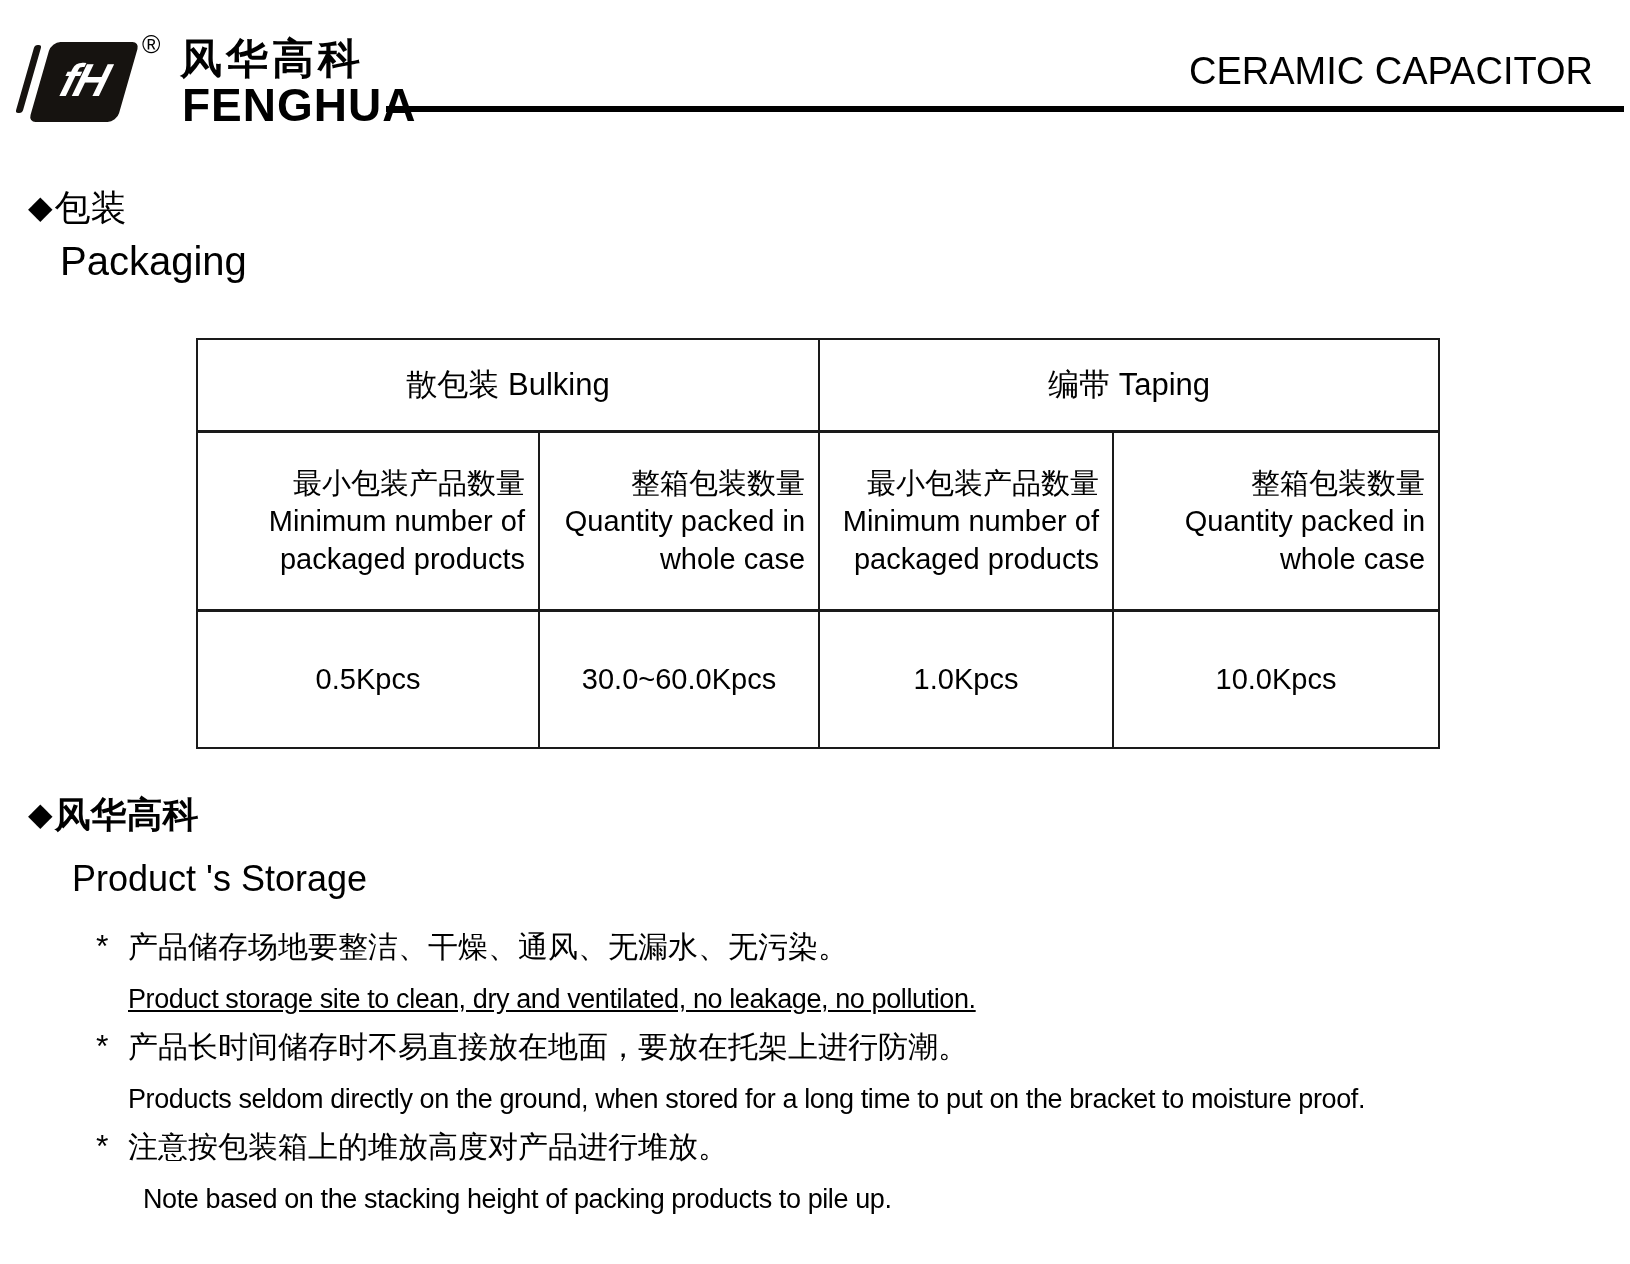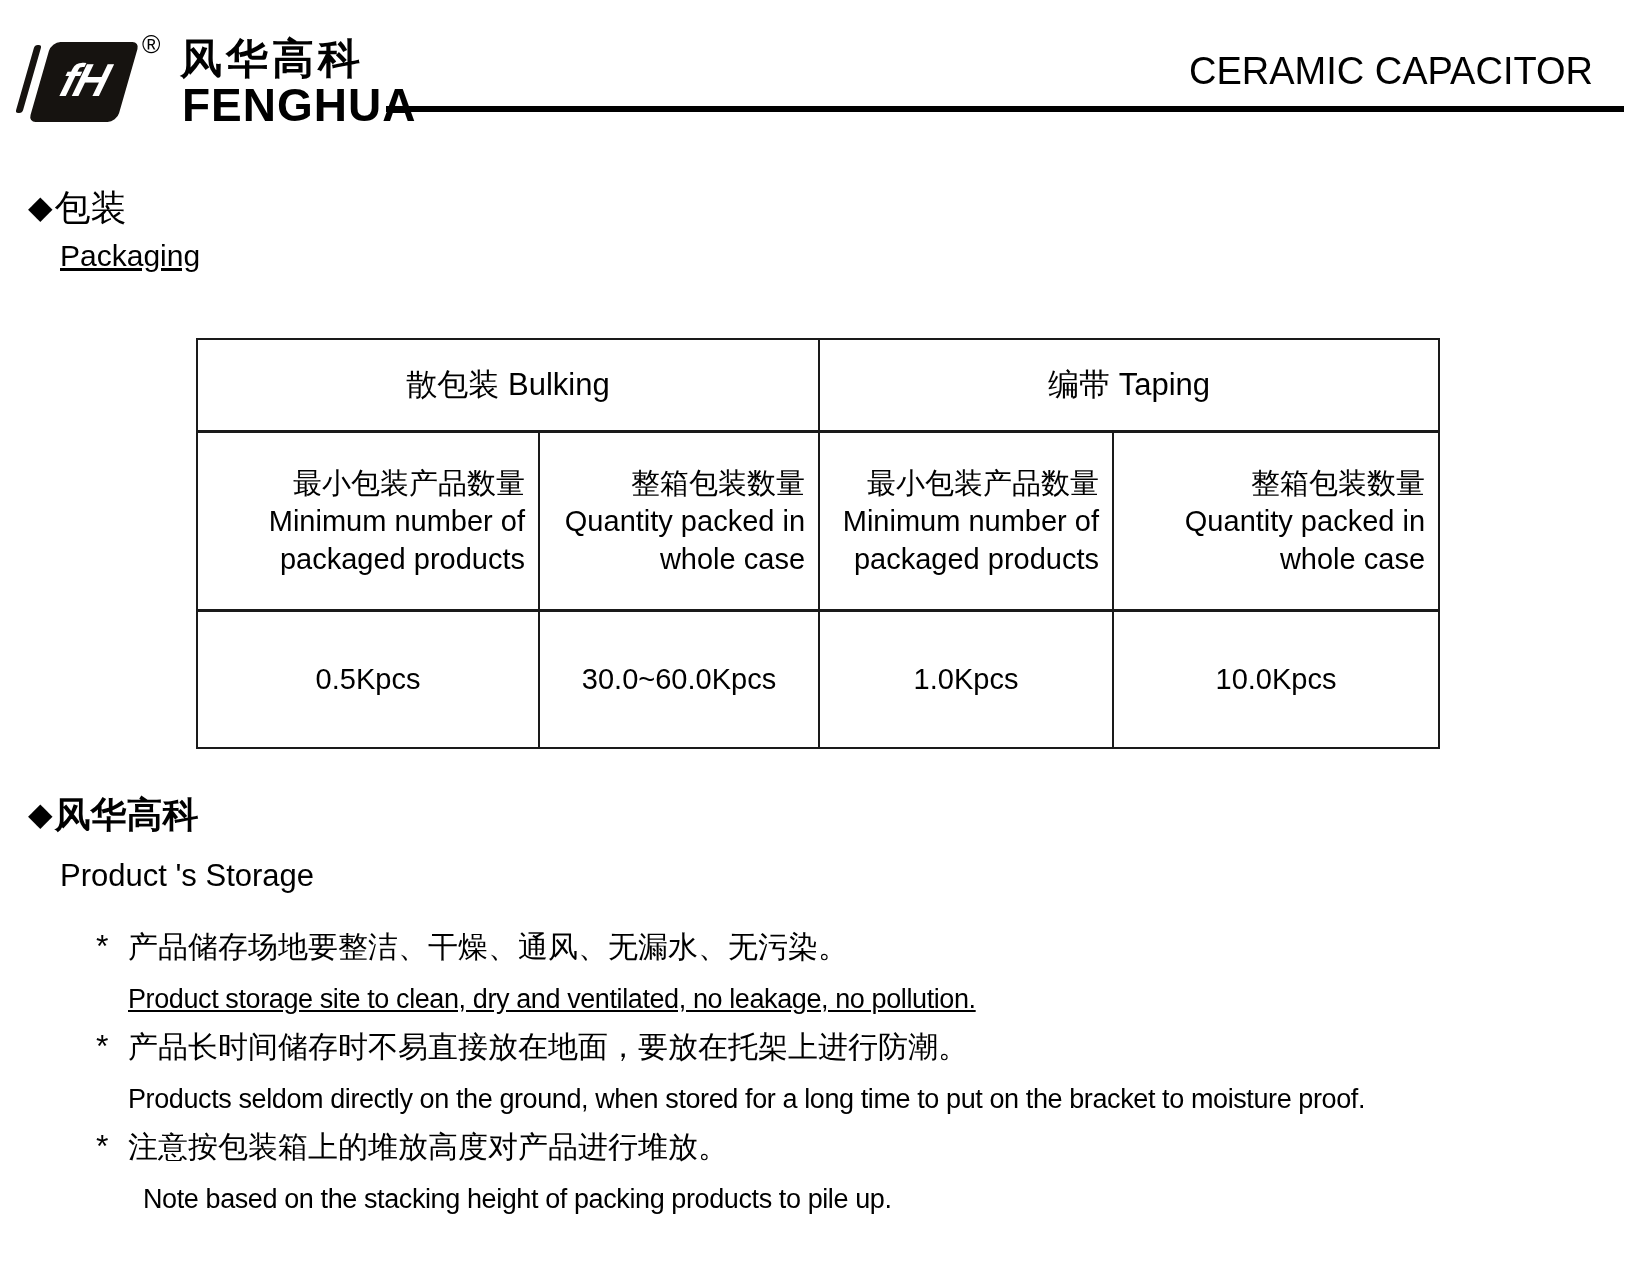--- a/index.html
+++ b/index.html
@@ -51,22 +51,22 @@
     position: absolute; left: 386px; top: 106px;
     width: 1238px; height: 6px; background: #000;
   }
 
   
   .sec-heading { position: absolute; font-size: 36px; line-height: 1.1; white-space: nowrap; }
   .sec-heading .diamond { font-size: 32px; vertical-align: 2px; margin-right: 2px; }
   .h-packaging { left: 28px; top: 188px; font-weight: 400; }
   .h-storage   { left: 28px; top: 795px; font-weight: 700; }
   .sec-sub { position: absolute; white-space: nowrap; font-weight: 400; }
-  .sub-packaging { left: 60px; top: 239px; font-size: 30px; text-decoration: underline; }
-  .sub-storage   { left: 60px; top: 858px; font-size: 31px; }
+  .sub-packaging { left: 60px; top: 239px; font-size: 40px; }
+  .sub-storage   { left: 72px; top: 858px; font-size: 36px; }
 
   
   .pkg-table {
     position: absolute; left: 196px; top: 338px;
     width: 1242px;
     border-collapse: collapse;
     table-layout: fixed;
   }
   .pkg-table td {
     border: 2px solid #1a1a1a;

